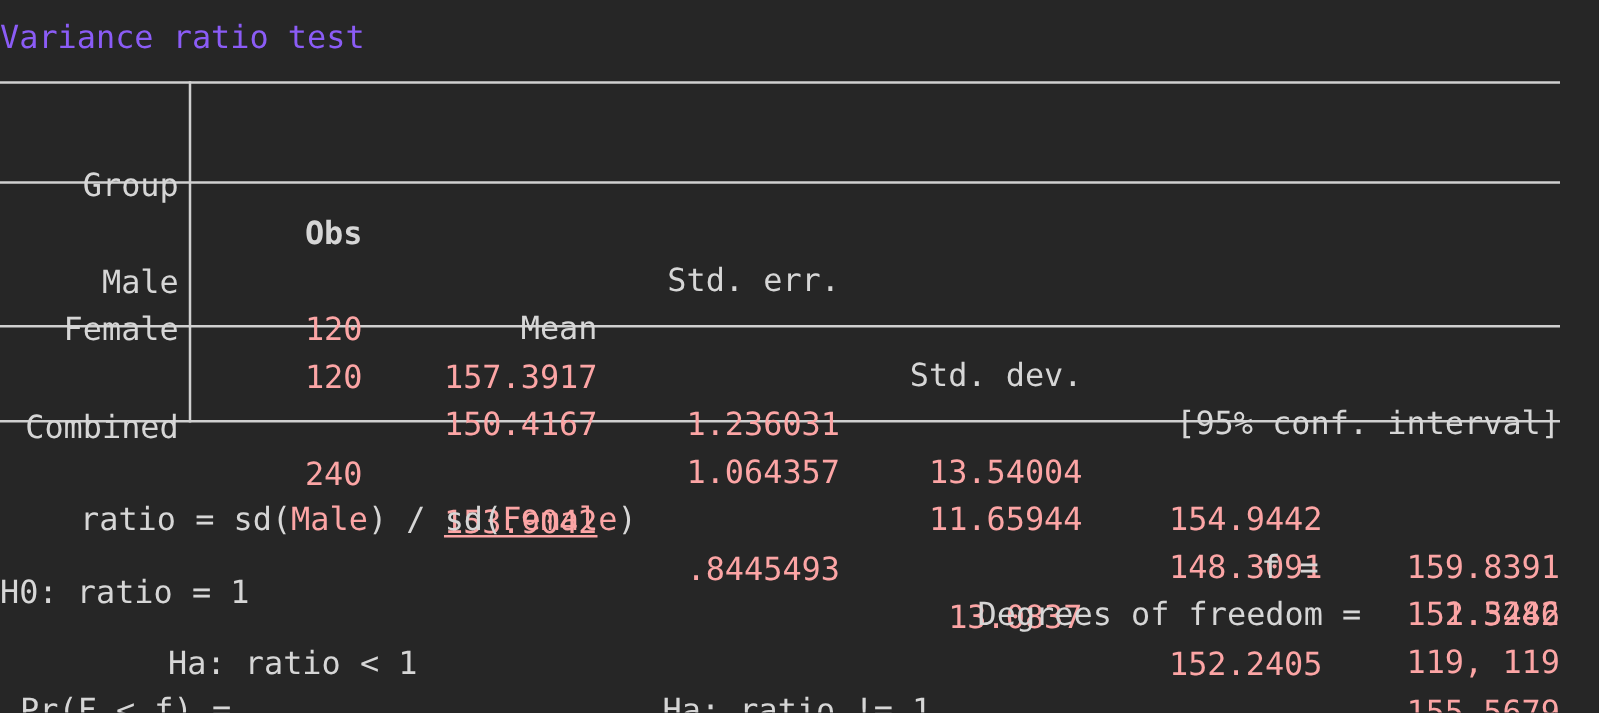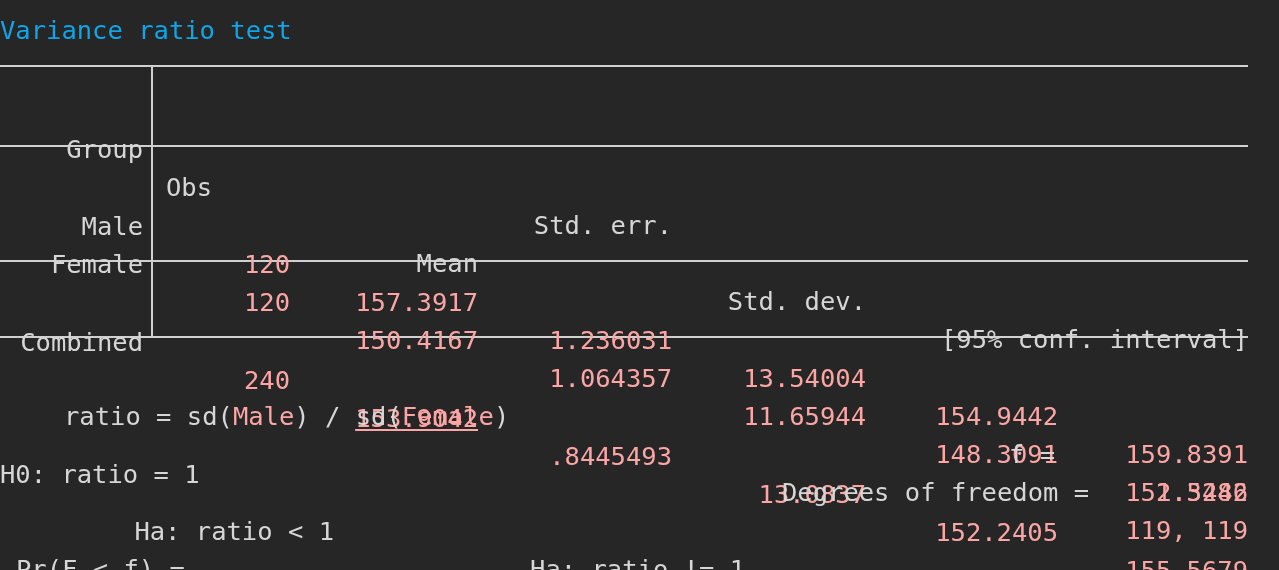--- a/index.html
+++ b/index.html
@@ -47,39 +47,39 @@
     background: #d0d0d0;
     width: 2px;
   }
   .title {
     position: absolute;
     left: 0;
     top: 11px;
     white-space: pre;
     font-size: 25.5px;
     line-height: 38px;
-    color: #0ea5e9;
+    color: #8b5cf6;
   }
 </style>
 </head>
 <body>
 
 <div class="console">
 
   <div class="title">Variance ratio test</div>
 
   <div class="rule" style="left:0px; top:65px; width:1248px;"></div>
   <div class="rule" style="left:0px; top:145px; width:1248px;"></div>
   <div class="rule" style="left:0px; top:260px; width:1248px;"></div>
   <div class="rule" style="left:0px; top:336px; width:1248px;"></div>
   <div class="vrule" style="left:151px; top:65px; height:273px;"></div>
 
   <div class="row white" style="top:92px; left:0px;">
     <span style="position:absolute; left:0px; width:143px; text-align:right; display:inline-block;">Group</span>
-    <span style="position:absolute; left:166px; width:124px; display:inline-block;">Obs</span>
+    <span style="position:absolute; left:166px; width:124px; text-align:right; display:inline-block;font-weight:bold;">Obs</span>
     <span style="position:absolute; left:490px; width:182px; text-align:right; display:inline-block;">Std. err.</span>
     <span style="position:absolute; left:302px; width:176px; text-align:right; display:inline-block;">Mean</span>
     <span style="position:absolute; left:684px; width:182px; text-align:right; display:inline-block;">Std. dev.</span>
     <span style="position:absolute; left:920px; width:328px; text-align:right; display:inline-block;">[95% conf. interval]</span>
   </div>
 
   <div class="row" style="top:169px; left:0px;">
     <span class="white" style="position:absolute; left:0px; width:143px; text-align:right; display:inline-block;">Male</span>
     <span class="green" style="position:absolute; left:166px; width:124px; text-align:right; display:inline-block;">120</span>
     <span class="green" style="position:absolute; left:302px; width:176px; text-align:right; display:inline-block;">157.3917</span>

